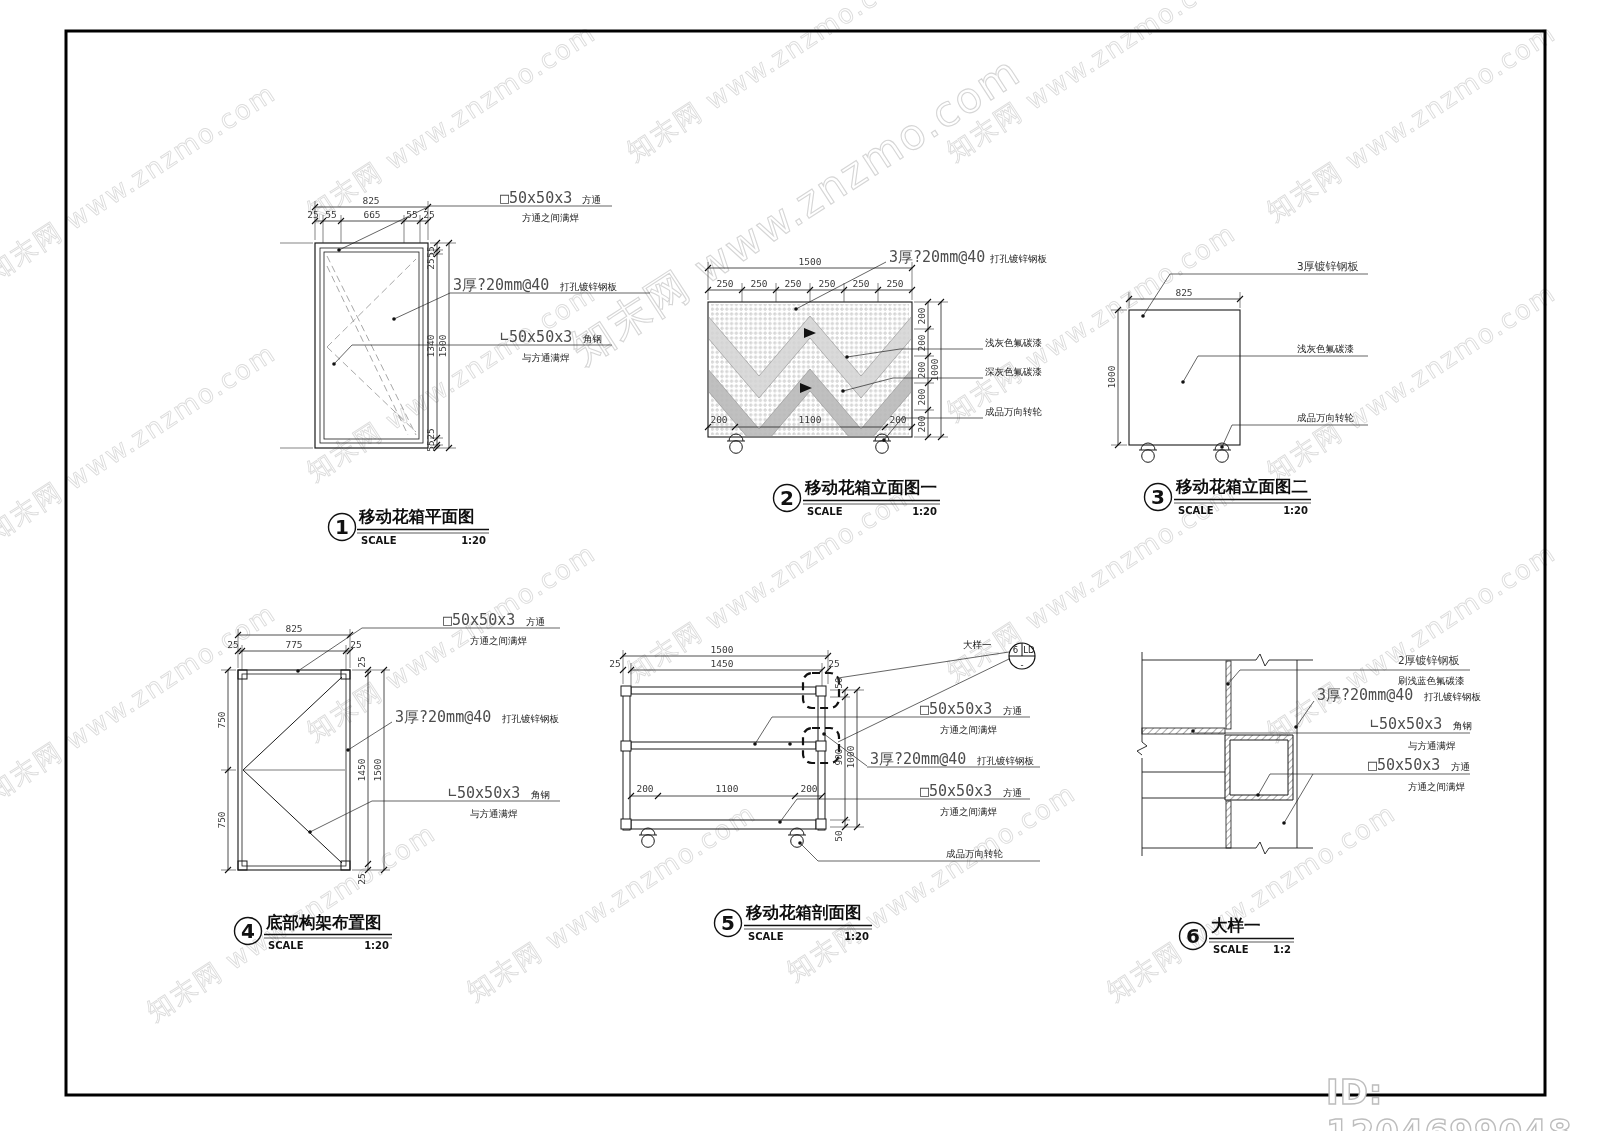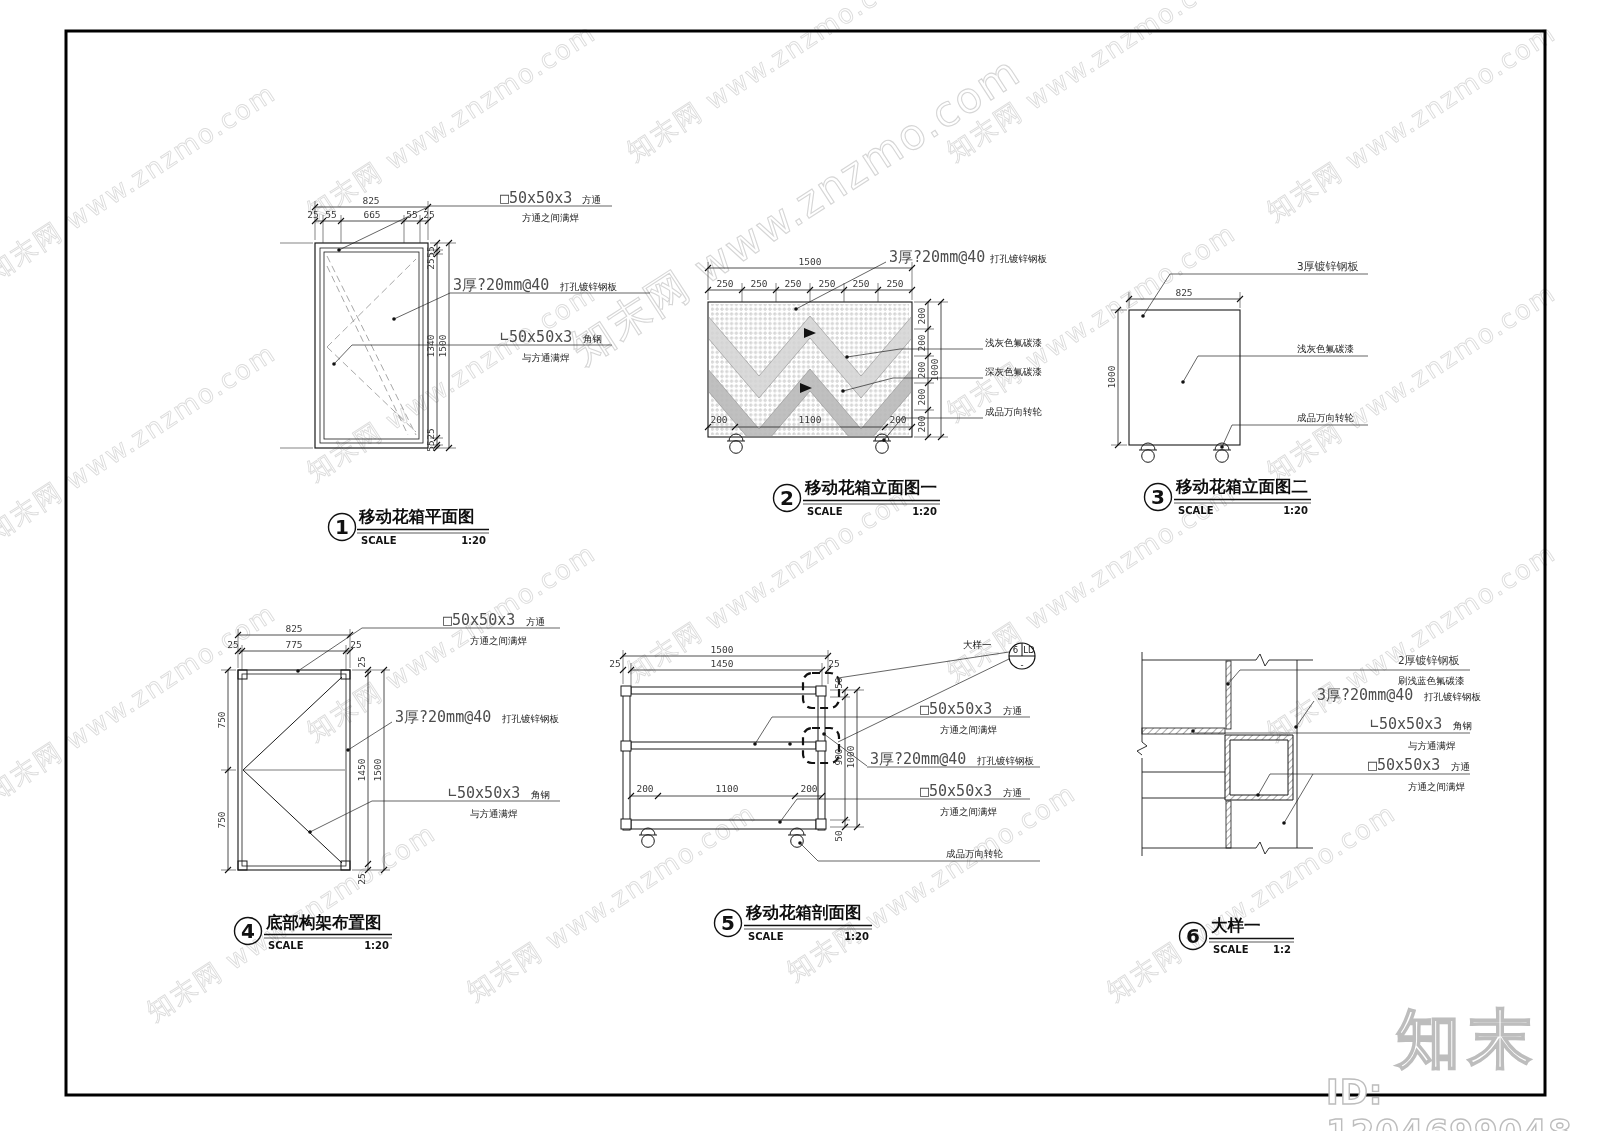--- a/index.html
+++ b/index.html
@@ -503,15 +503,14 @@
         <text class="numCircle" x="1193" y="943" text-anchor="middle">6</text>
         <text class="title" x="1211" y="931">大样一</text>
         <line x1="1209" y1="938.5" x2="1294" y2="938.5" stroke="#111" stroke-width="1.6"></line>
         <line x1="1209" y1="942" x2="1294" y2="942" stroke="#111" stroke-width="0.7"></line>
         <text class="scaleLbl" x="1213" y="953">SCALE</text>
         <text class="scaleLbl" x="1291" y="953" text-anchor="end">1:2</text>
       </g>
     </g>
   </svg>
 
-  <div id="logo" class="outline-txt">知末</div>
   <div id="idtag" class="outline-txt">ID: 1204699048</div>
 </div>
 
 </body></html>

